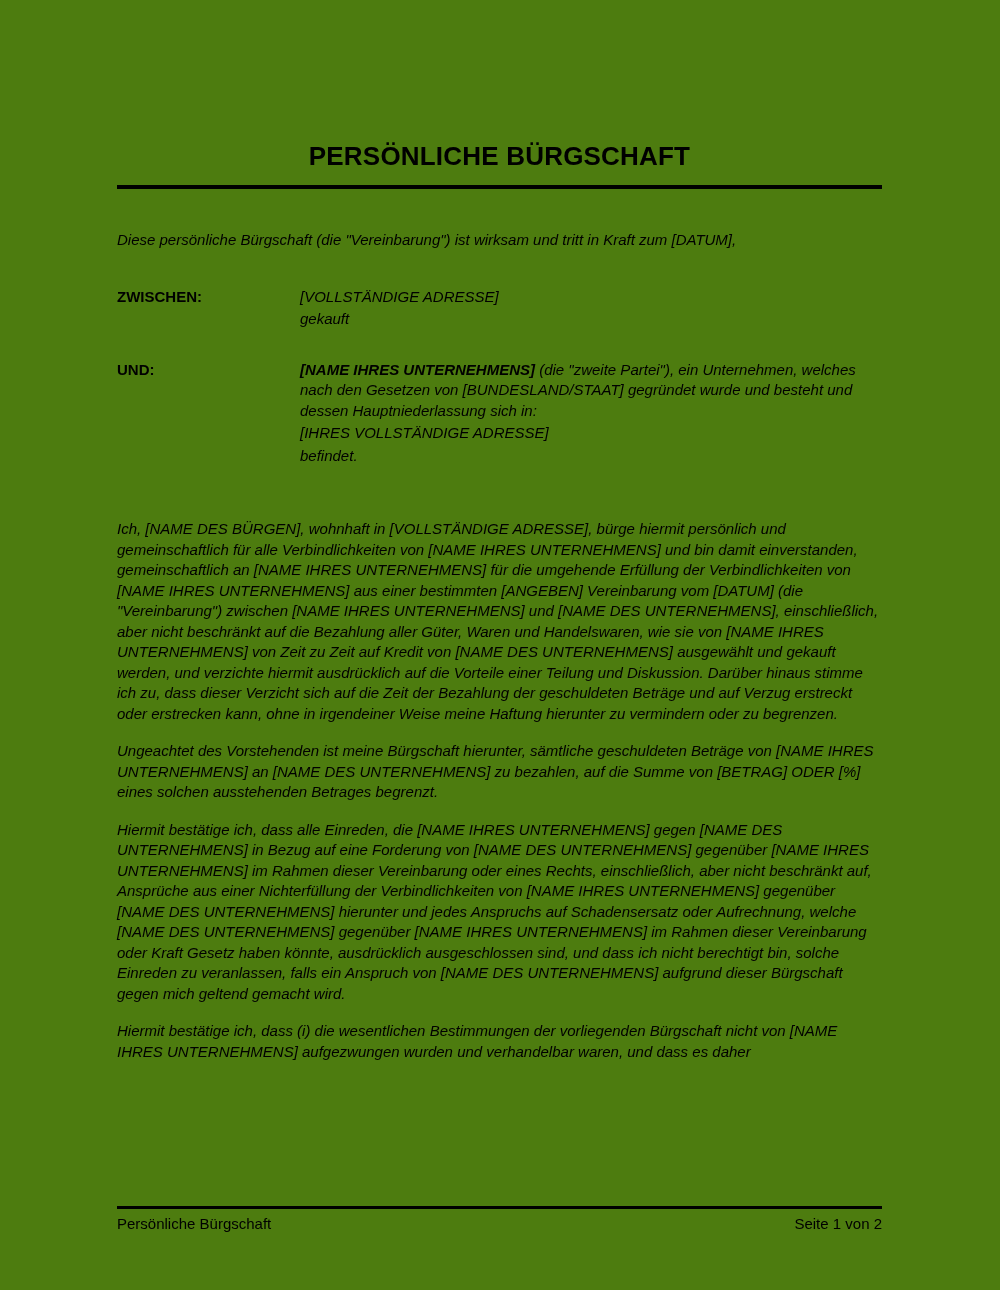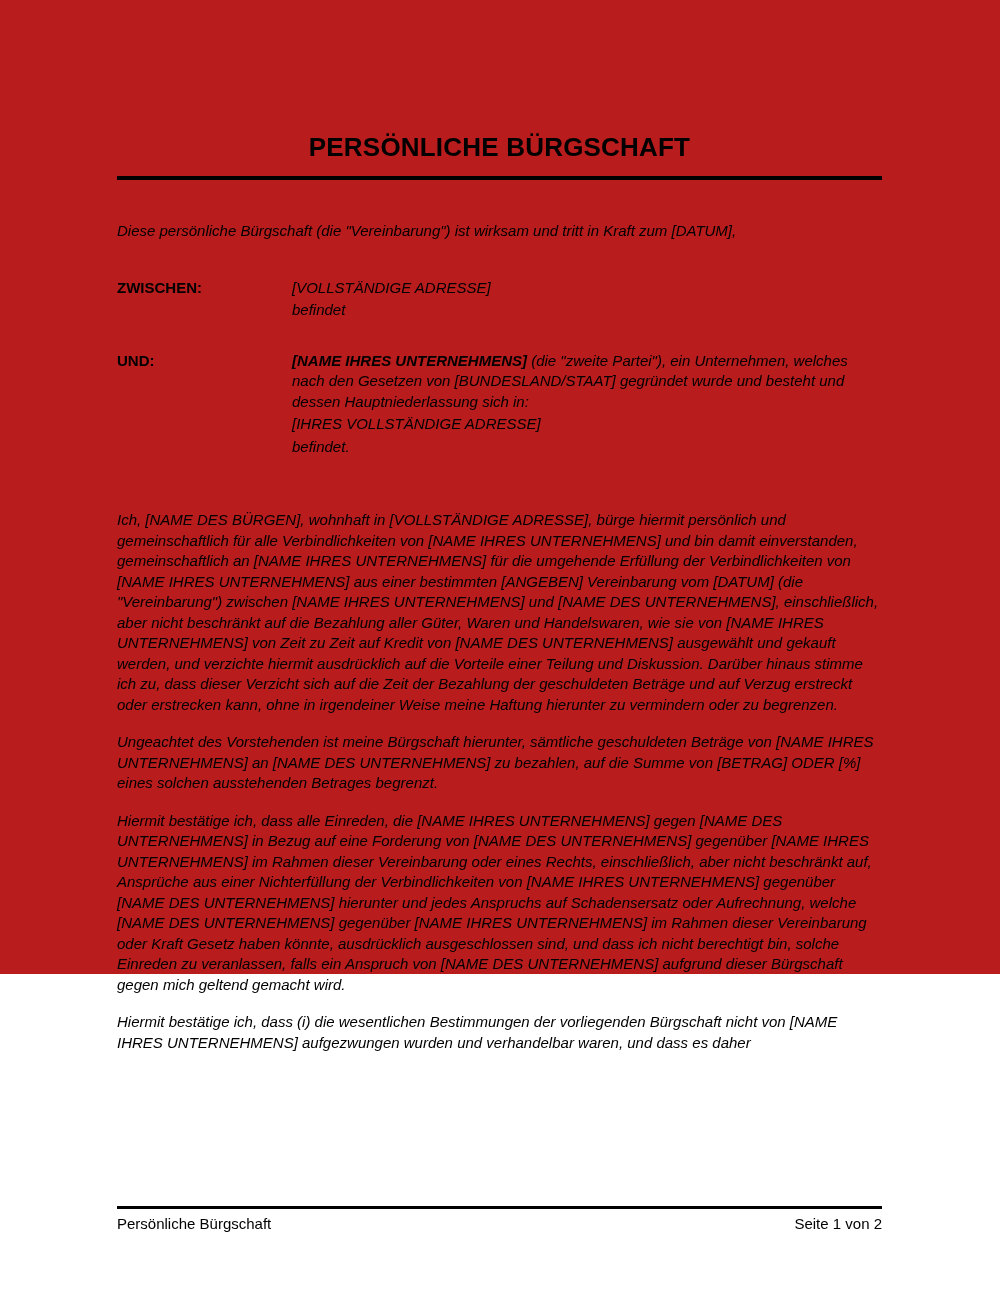--- a/index.html
+++ b/index.html
@@ -12,23 +12,23 @@
     width: 1000px;
     height: 1290px;
     overflow: hidden;
     font-family: "Liberation Sans", "DejaVu Sans", sans-serif;
     color: #000000;
   }
   .page {
     position: relative;
     box-sizing: border-box;
     width: 1000px;
-    height: 974px;
-    padding: 4px 118px 0 117px;
-    background: #b91c1c;
+    height: 1290px;
+    padding: 13px 118px 0 117px;
+    background: #4d7c0f;
   }
   .doc-title {
     margin: 0;
     padding-top: 130px;
     text-align: center;
     font-size: 26px;
     font-weight: bold;
     line-height: 1;
     letter-spacing: 0.2px;
   }
@@ -43,20 +43,21 @@
     line-height: 20.5px;
     font-style: italic;
   }
   .intro {
     margin-top: 41px;
   }
   .party {
     display: grid;
     grid-template-columns: 175px 1fr;
     margin-top: 36px;
+    gap: 8px;
   }
   .party + .party {
     margin-top: 30px;
   }
   .party-label {
     font-size: 15px;
     font-weight: bold;
     line-height: 20.5px;
   }
   .party-content p + p {
@@ -93,21 +94,21 @@
 
   <h1 class="doc-title">PERSÖNLICHE BÜRGSCHAFT</h1>
   <div class="title-rule"></div>
 
   <p class="intro">Diese persönliche Bürgschaft (die "Vereinbarung") ist wirksam und tritt in Kraft zum [DATUM],</p>
 
   <section class="party">
     <div class="party-label">ZWISCHEN:</div>
     <div class="party-content">
       <p>[VOLLSTÄNDIGE ADRESSE]</p>
-      <p>befindet</p>
+      <p>gekauft</p>
     </div>
   </section>
 
   <section class="party">
     <div class="party-label">UND:</div>
     <div class="party-content">
       <p><strong>[NAME IHRES UNTERNEHMENS]</strong><span> (die "zweite Partei"), ein Unternehmen, welches nach den Gesetzen von [BUNDESLAND/STAAT] gegründet wurde und besteht und dessen Hauptniederlassung sich in:</span></p>
       <p>[IHRES VOLLSTÄNDIGE ADRESSE]</p>
       <p>befindet.</p>
     </div>

